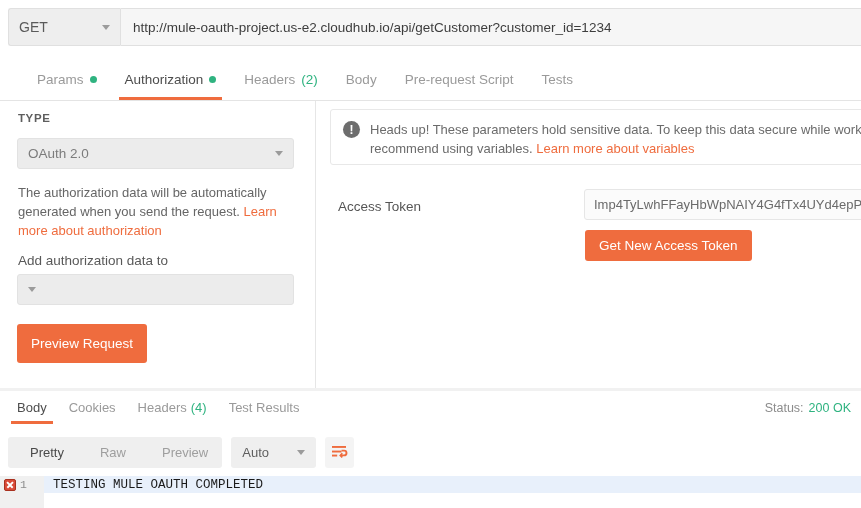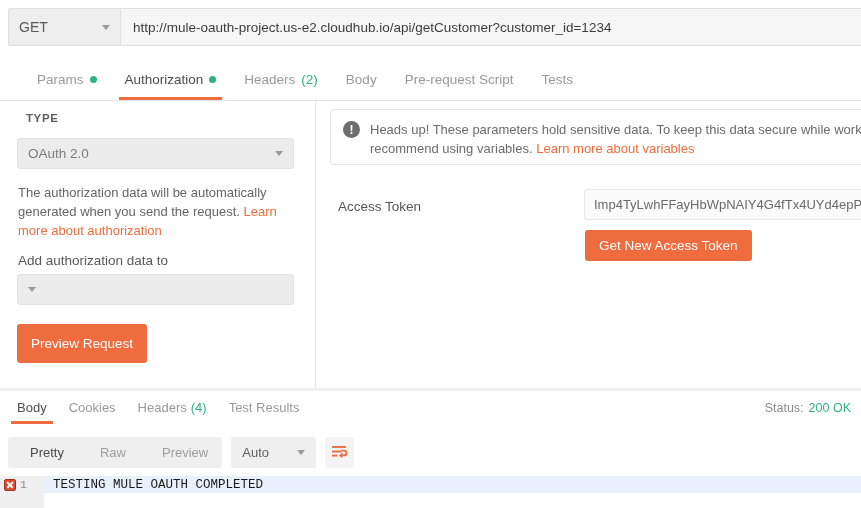--- a/index.html
+++ b/index.html
@@ -329,21 +329,21 @@
   </div>
   <div class="rtab">
     <span>Tests</span>
   </div>
 </div>
 
 <div class="auth-area">
   <div class="divider-v"></div>
 
   <div class="lcol">
-    <div class="field-label" style="left:18px; top:11px;margin-left:8px;">TYPE</div>
+    <div class="field-label" style="left:18px; top:11px;">TYPE</div>
 
     <div class="sel" style="left:17px; top:37px; width:277px;">
       <span class="stext">OAuth 2.0</span>
       <span class="caret"></span>
     </div>
 
     <div class="desc" style="left:18px; top:82px; width:268px;"><span>The authorization data will be automatically generated when you send the request. </span><span class="link">Learn more about authorization</span></div>
 
     <div class="sub-label" style="left:18px; top:152px;">Add authorization data to</div>
 

